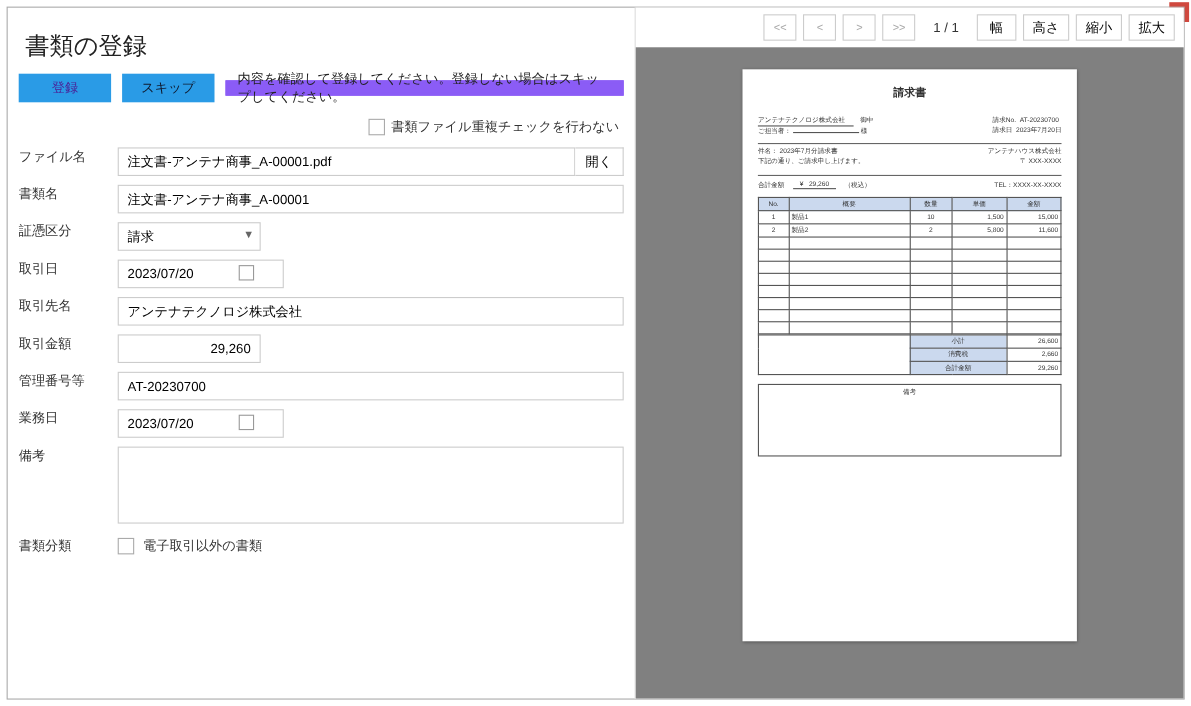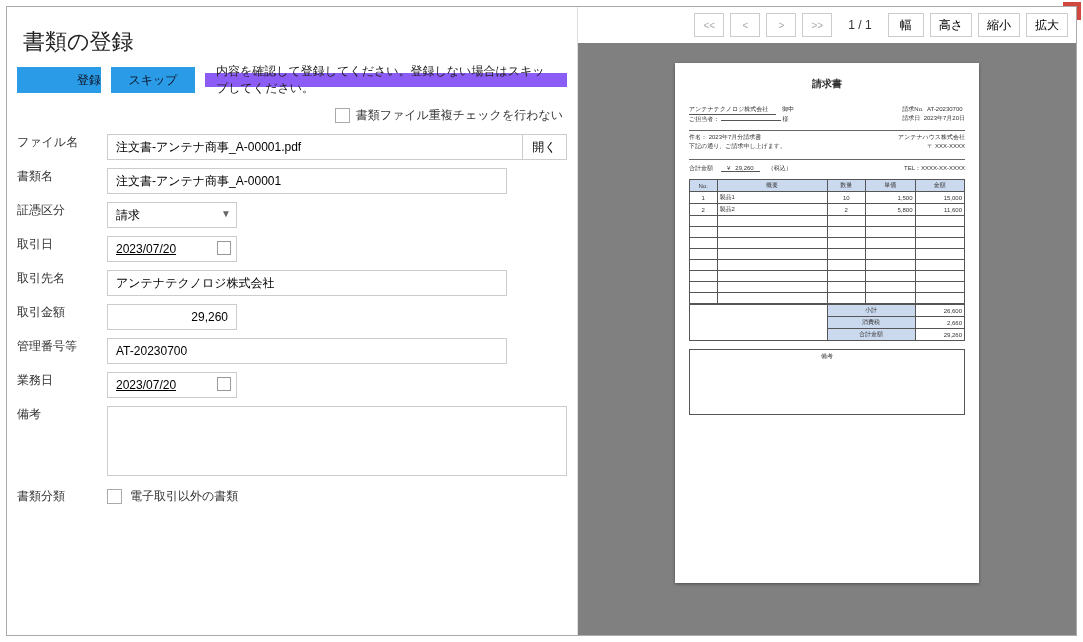--- a/index.html
+++ b/index.html
@@ -3,30 +3,30 @@
 <meta charset="utf-8">
 <style>
 * { box-sizing: border-box; margin: 0; padding: 0; font-family: "Meiryo", "Hiragino Kaku Gothic ProN", sans-serif; }
 body { background: #fff; width: 1083px; height: 642px; position: relative; font-size: 12px; color: #333; }
 .close-btn { position: absolute; top: 2px; right: 2px; width: 18px; height: 18px; background: #d0483e; color: #fff; display:flex; align-items:center; justify-content:center; font-size: 11px; cursor: pointer; }
 .main-frame { position:absolute; left:6px; top:6px; right:6px; bottom:6px; border:1px solid #aaa; display:flex; }
 .left-panel { width:570px; padding:14px 10px 10px 10px; }
 .right-panel { flex:1; background:#f0f0f0; border-left:1px solid #ddd; display:flex; flex-direction:column; position:relative;}
 .title { font-size: 22px; color:#222; padding:6px 4px 10px 6px;}
 .toolbar-row { display:flex; align-items:center; gap:10px; margin-bottom:14px;}
-.btn-primary { background:#2a9be6; color:#0f172a; border:none; height:26px; min-width:84px; font-size:12px; cursor:pointer;text-align:right;}
+.btn-primary { background:#2a9be6; color:#4c1d95; border:none; height:26px; min-width:84px; font-size:12px; cursor:pointer;}
 .btn-secondary { background:#2a9be6; color:#0f172a; border:none; height:26px; min-width:84px; font-size:12px; cursor:pointer;}
 .msg-bar { flex:1; border:3px solid #8b5cf6; background:#8b5cf6; color:#222; padding:4px 8px; height:14px; display:flex; align-items:center; font-size:12px;}
 .dup-check-row { display:flex; justify-content:flex-end; align-items:center; gap:6px; margin-bottom:10px; padding-right:4px;}
 .checkbox { width:15px; height:15px; border:1px solid #aaa; display:inline-block; background:#fff;}
 .form-row { display:flex; align-items:flex-start; margin-bottom:8px;}
 .form-row .label { width:90px; font-size:12px; color:#333;}
 .form-row .field { flex:1; display:flex; align-items:center;}
-.text-input { width:400px; height:26px; border:1px solid #ccc; background:#fff; padding:0 8px; font-size:12px;}
-.text-input.short { width:130px;text-decoration:underline;}
+.text-input { width:460px; height:26px; border:1px solid #ccc; background:#fff; padding:0 8px; font-size:12px;}
+.text-input.short { width:151px;}
 .text-input.amount { width:130px; text-align:right; padding-right:8px;}
 .open-btn { height:26px; width:44px; border:1px solid #ccc; border-left:none; background:#fff; font-size:12px; cursor:pointer;}
 .text-with-open { display:flex; }
 .text-with-open .text-input { width:416px; border-right:1px solid #ccc;}
 .select-wrap { position:relative; width:130px;}
 .select-wrap .text-input { width:130px; padding-right:24px;}
 .select-wrap .caret { position:absolute; right:6px; top:6px; font-size:10px; color:#666; pointer-events:none;}
 .date-wrap .cal-icon { position:absolute; right:6px; top:5px; width:14px; height:14px; border:1px solid #999; background:#fff; }
 .date-wrap { position:relative; width:130px;}
 .textarea { width:460px; height:70px; border:1px solid #ccc; font-size:12px; padding:6px; resize:none;}

